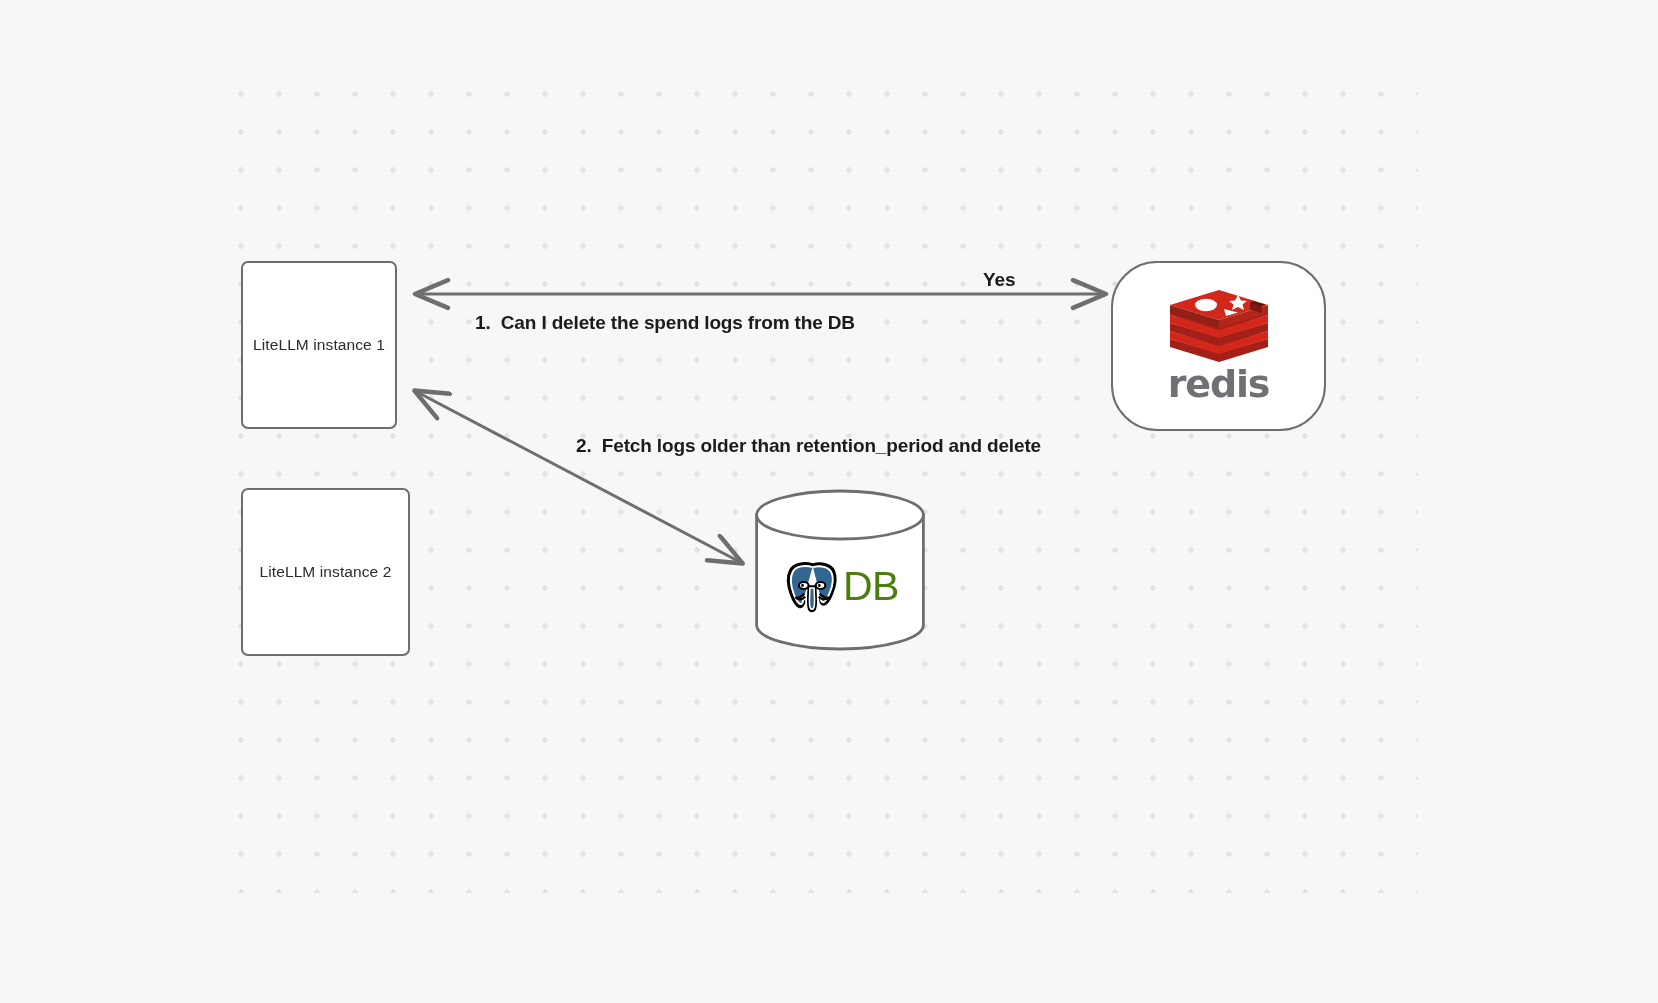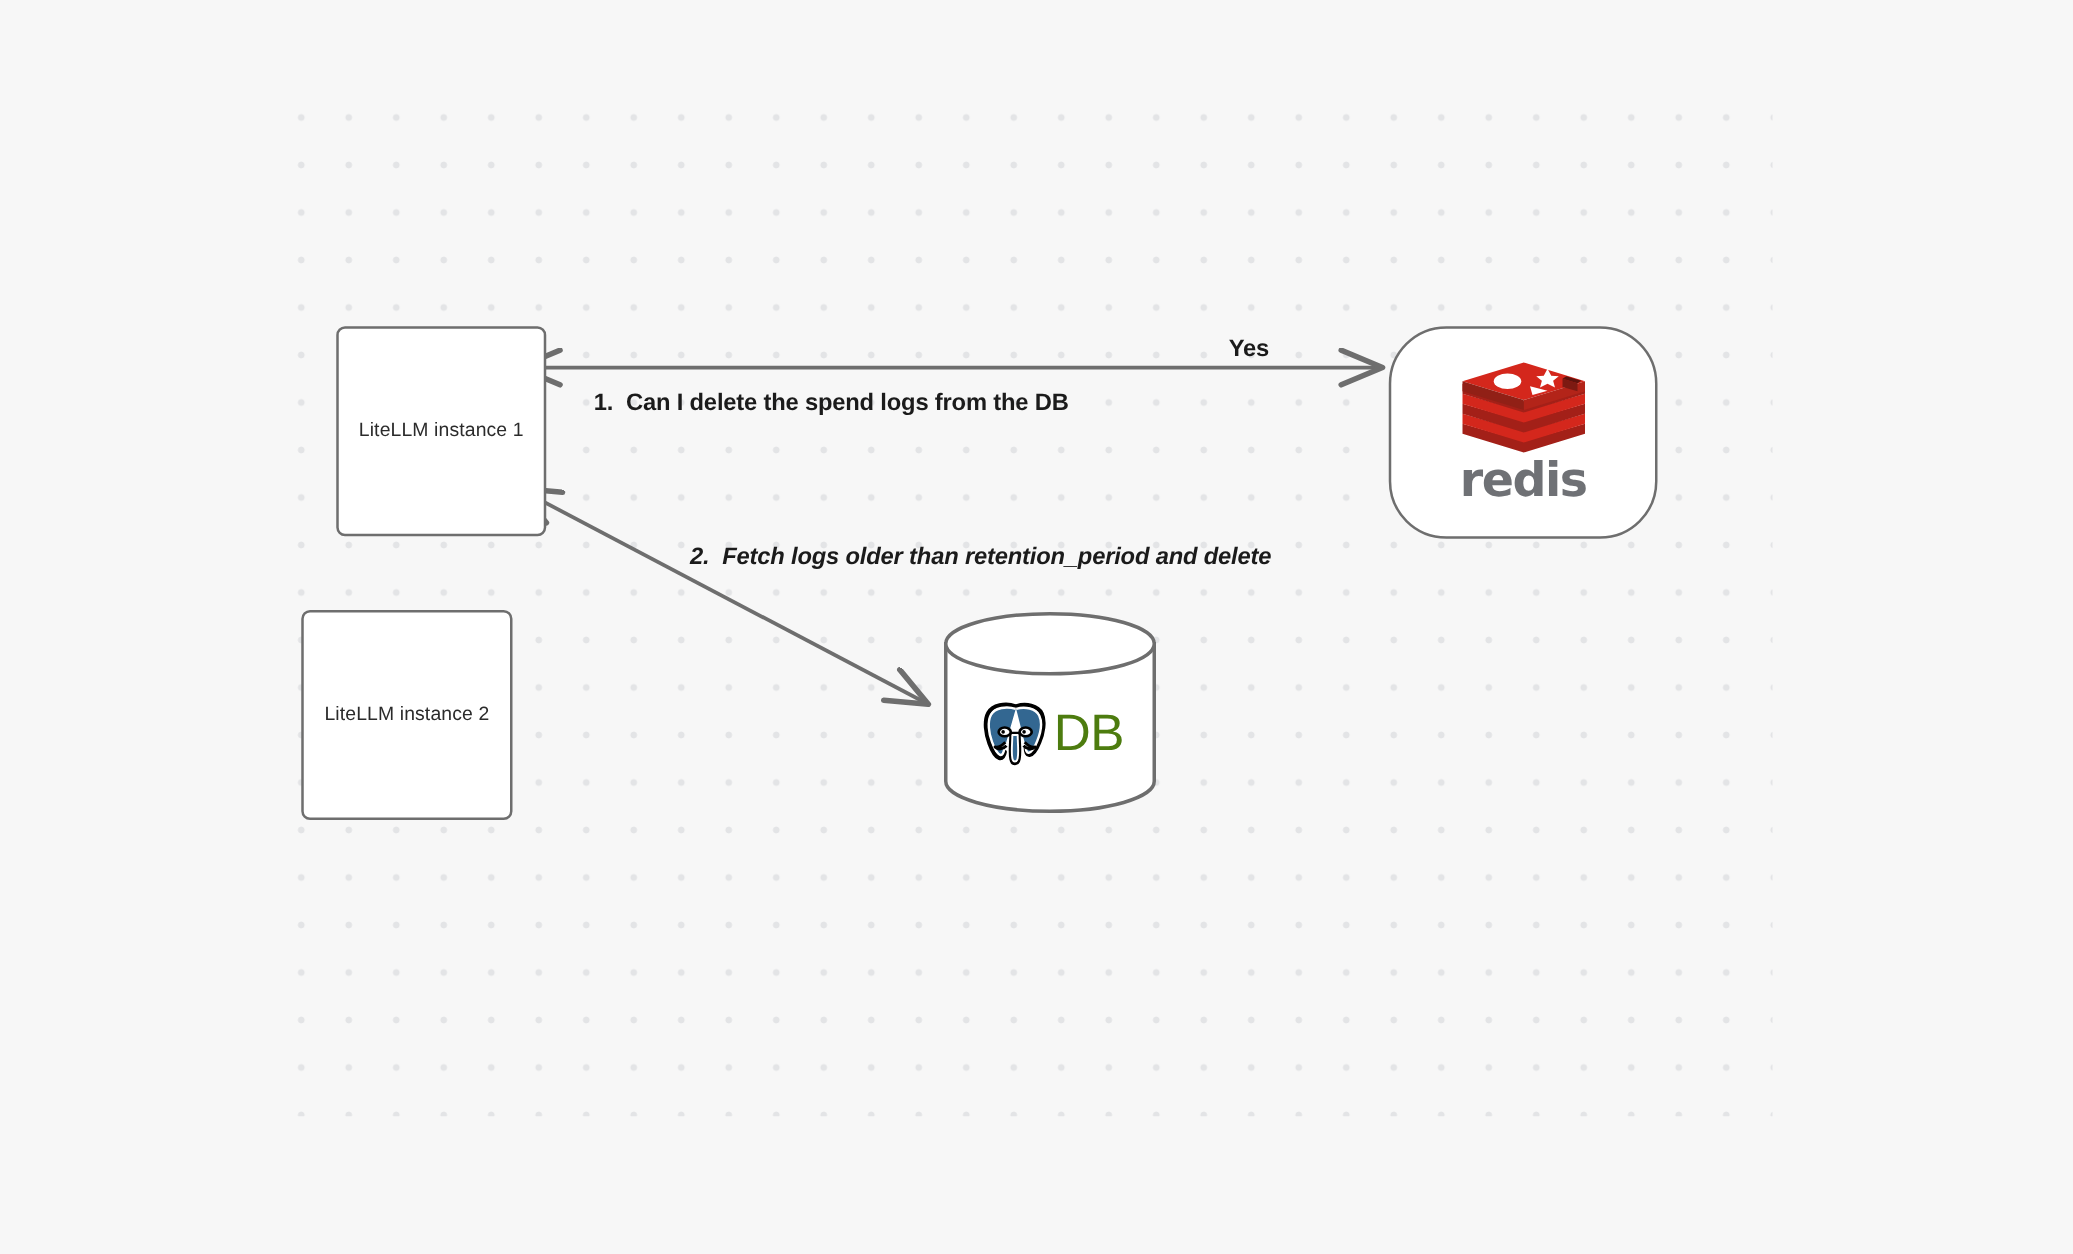--- a/index.html
+++ b/index.html
@@ -51,21 +51,21 @@
   .node-label {
     font-size: 15.5px;
     color: #2b2b2b;
     font-weight: 400;
     letter-spacing: .1px;
     line-height: 1.2;
     text-align: center;
     user-select: none;
   }
 
-  #node-llm1 { left: 241px; top: 261px;  width: 168px; height: 168px; margin-left: 28px; }
+  #node-llm1 { left: 241px; top: 261px;  width: 156px; height: 168px; }
   #node-llm2 { left: 241px; top: 488px;  width: 169px; height: 168px; }
   #node-llm3 { left: 241px; top: 715px;  width: 168px; height: 168px; }
 
   
   #node-redis {
     left: 1111px; top: 261px; width: 215px; height: 170px;
     border-radius: 46px;
     flex-direction: column;
     gap: 2px;
   }
@@ -129,21 +129,21 @@
     font-size: 19px;
     font-weight: 700;
     color: #1b1b1b;
     white-space: pre;
     letter-spacing: -.15px;
     user-select: none;
     font-family: "Liberation Sans", sans-serif;
   }
   #label-1 { left: 475px; top: 269px; margin-top: 43px; }
   #label-1-yes { left: 967px; top: 269px; margin-left: 16px; }
-  #label-2 { left: 552px; top: 435px; font-style: italic; }
+  #label-2 { left: 576px; top: 435px; }
 </style>
 </head>
 <body>
 
 <div id="canvas">
 
   <div id="dot-grid"></div>
 
   <svg id="edges" viewBox="0 0 1658 1003">
     <defs>

